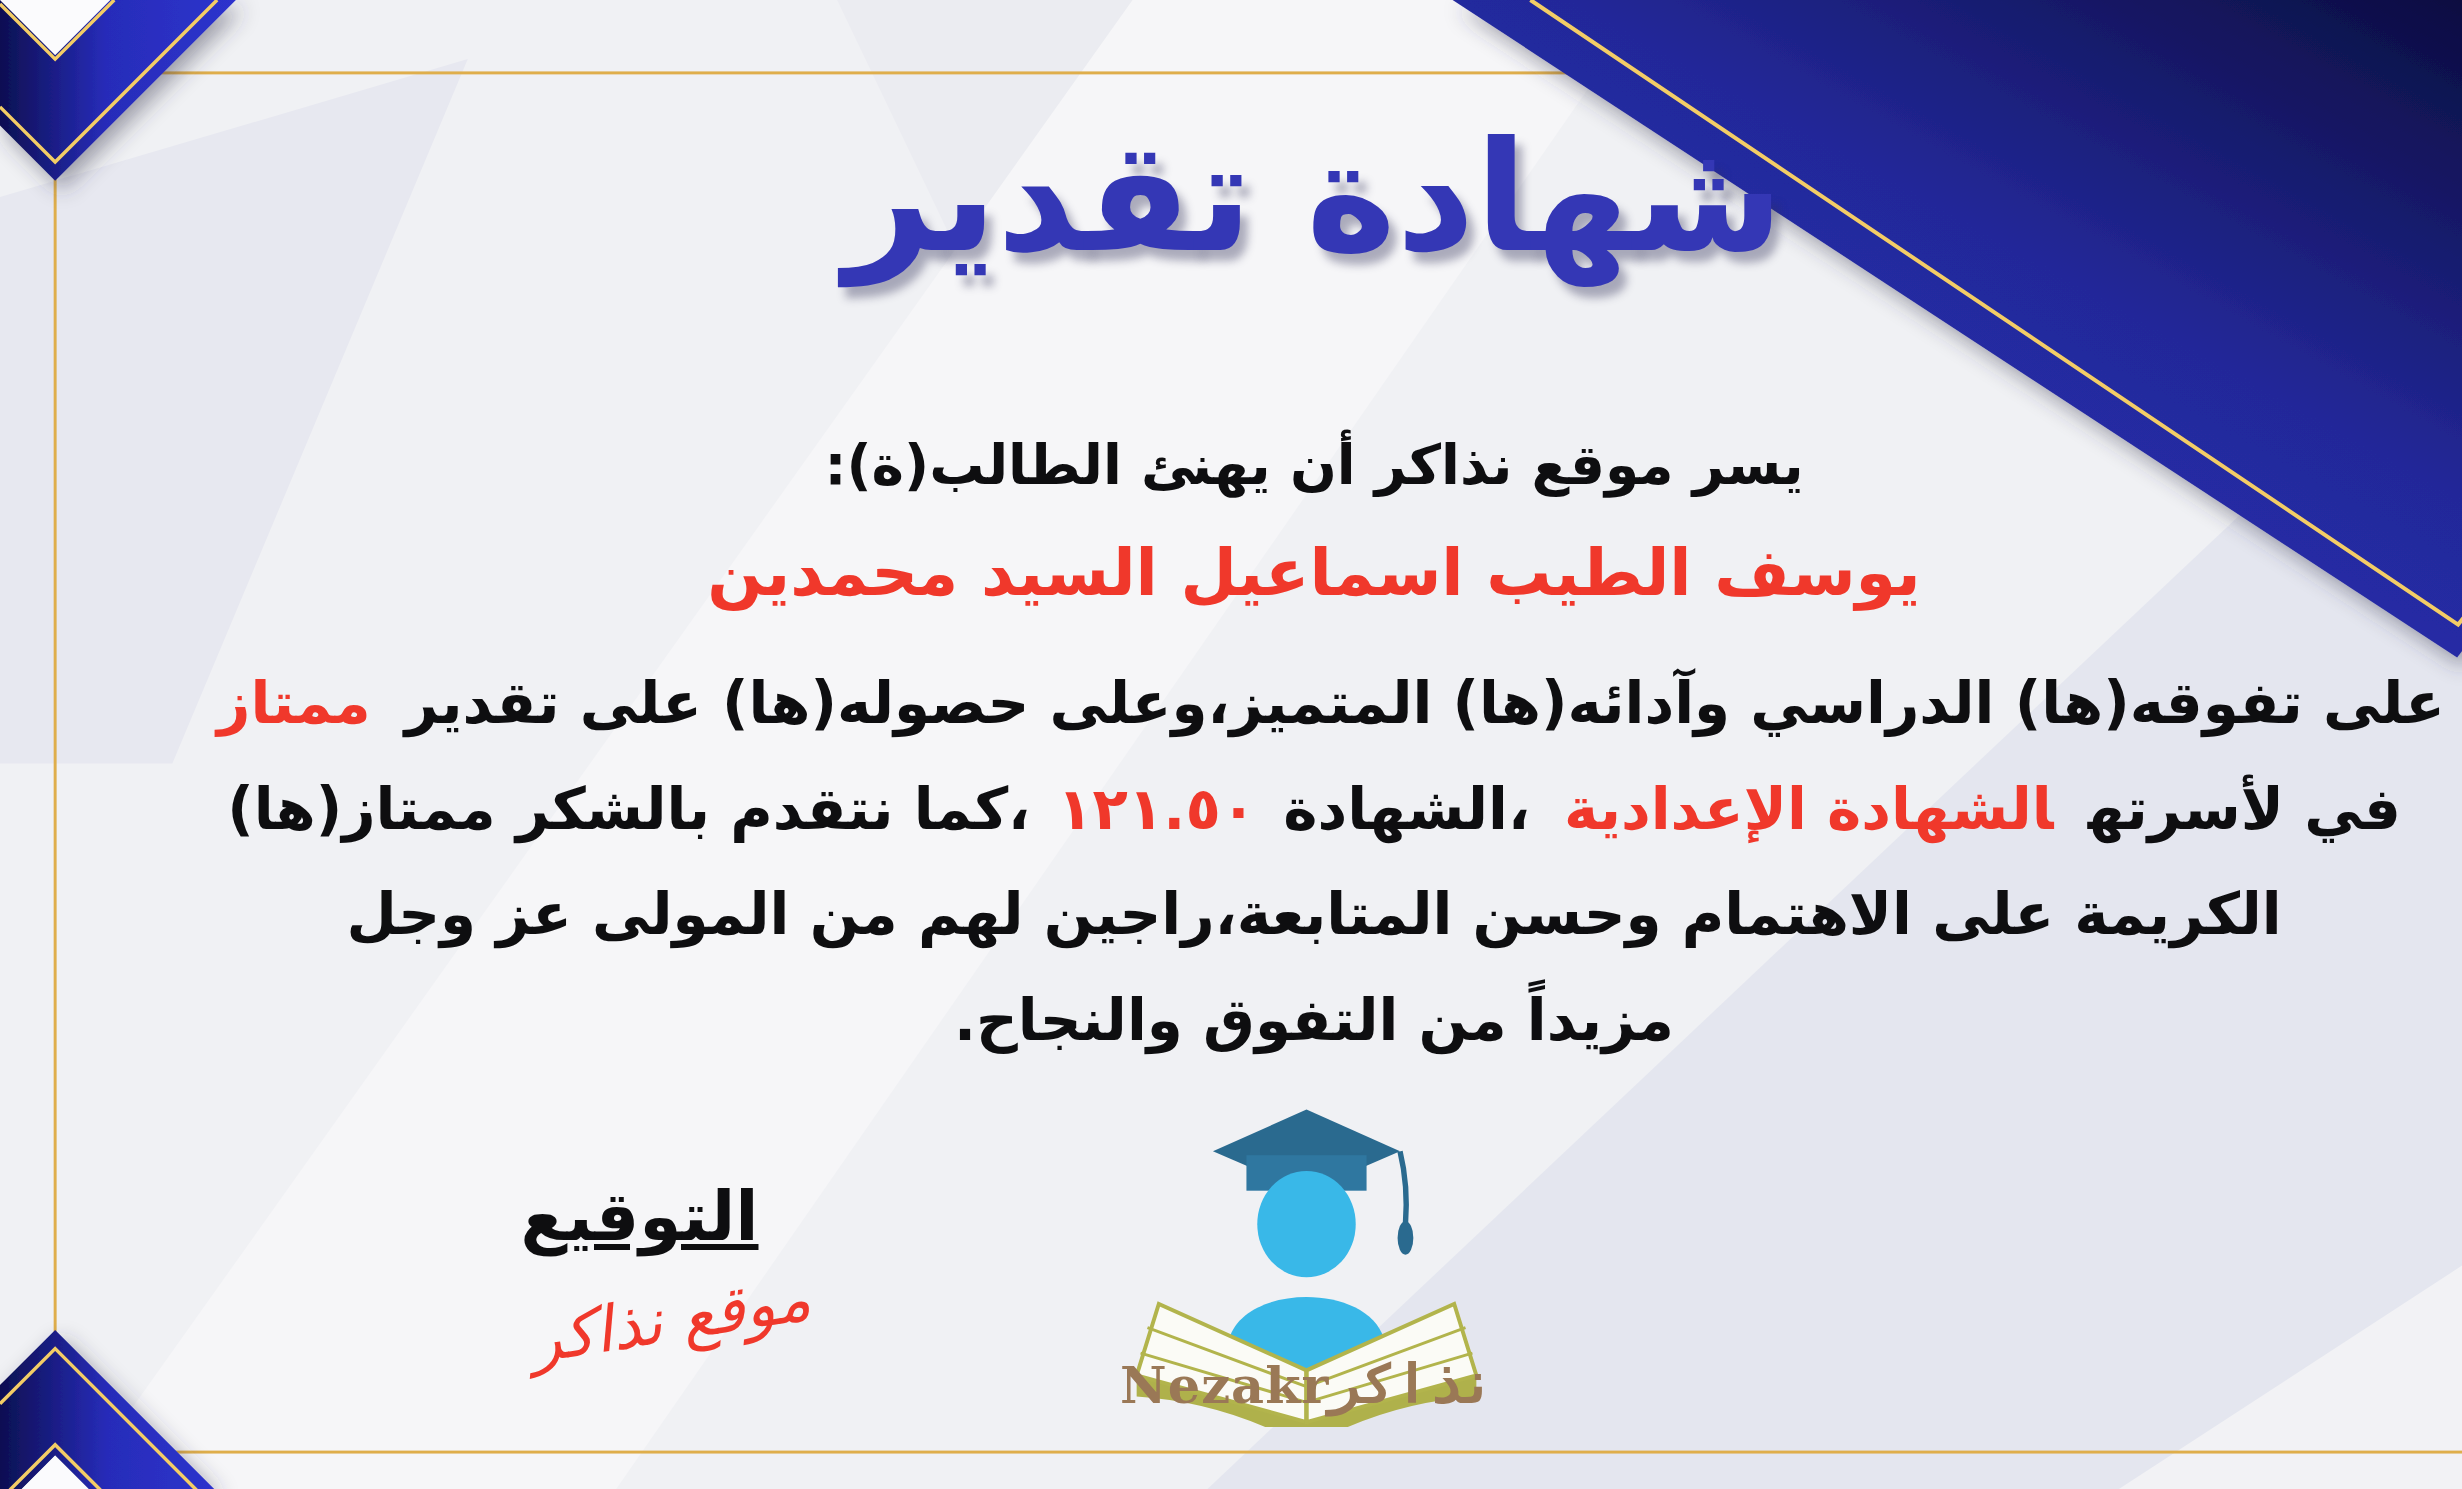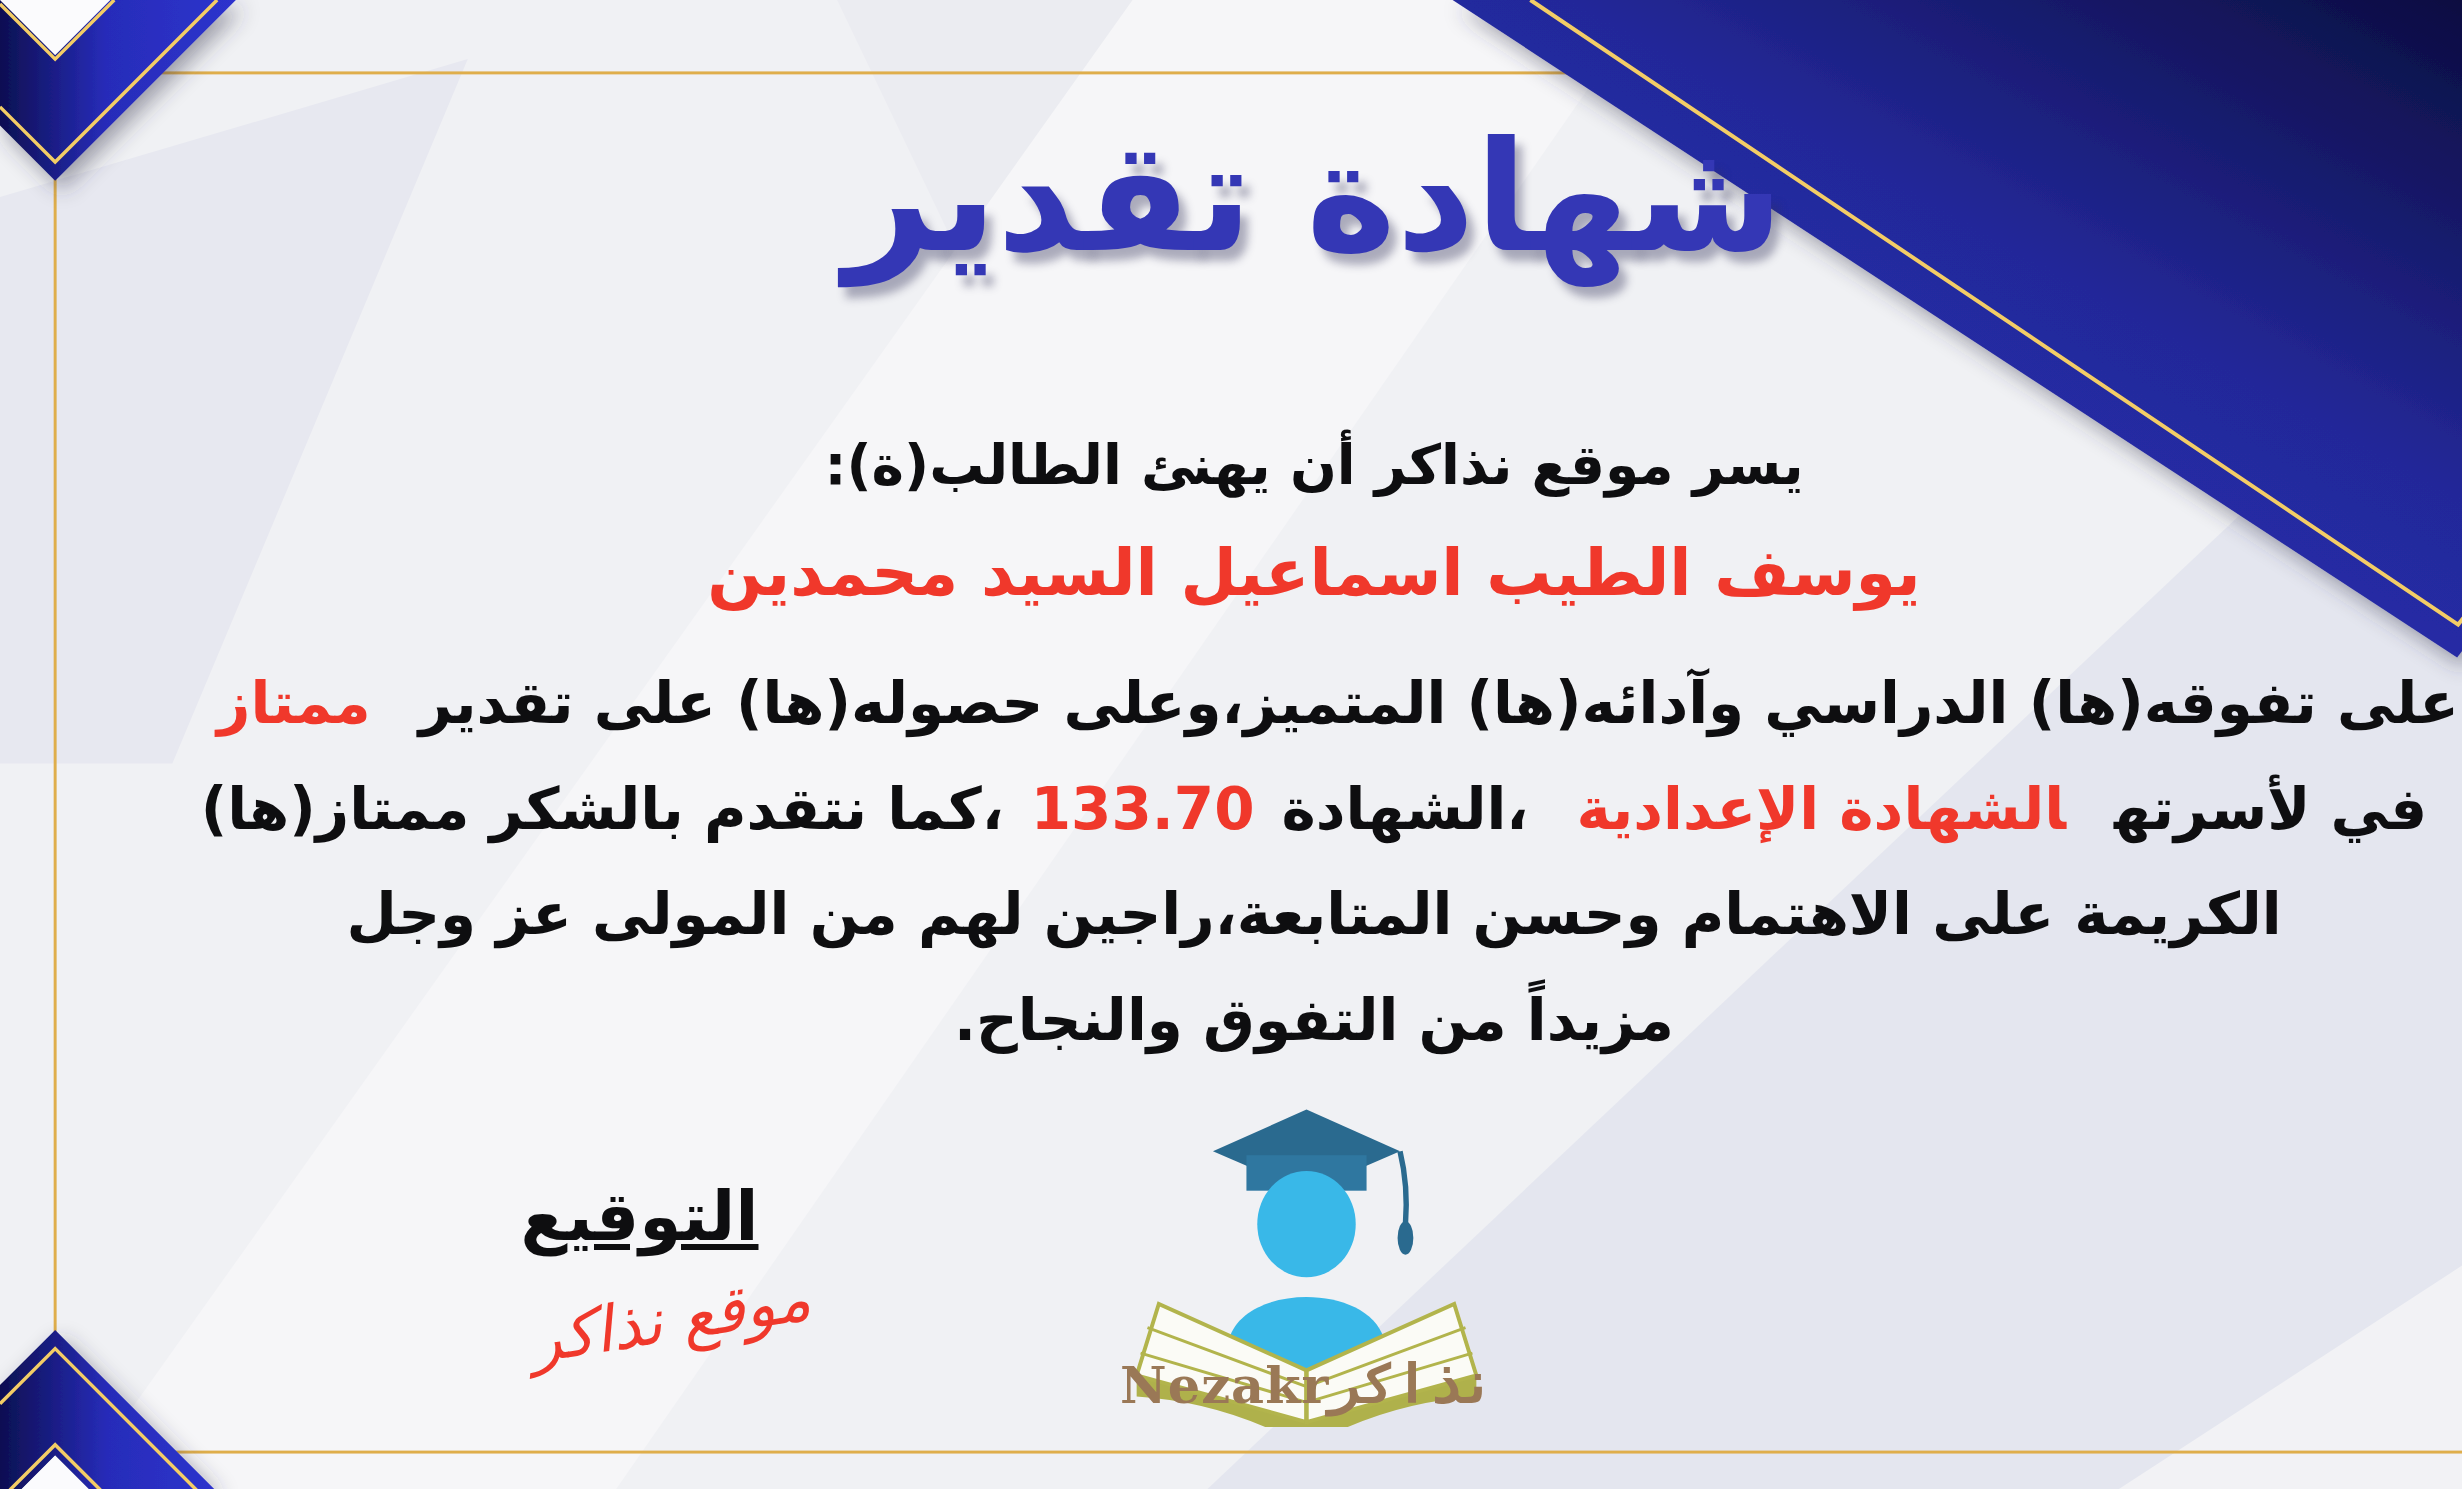--- a/index.html
+++ b/index.html
@@ -28,21 +28,21 @@
     text-align:center;direction:rtl;
     font-size:65px;font-weight:bold;line-height:1.6;color:#f0382b;
   }
   .body-text{
     position:absolute;top:651px;left:132px;width:2364px;
     text-align:center;direction:rtl;
     font-size:58px;font-weight:bold;color:#0e0e10;
   }
   .body-text p{margin:0;line-height:1.82;}
   .red{color:#f0382b;}
-  .slot{margin:0 48px;}
+  .slot{margin:0 34px;}
   .slot-num{margin:0 27px;}
 
   .sig-label{
     position:absolute;left:492px;top:1166px;width:295px;
     text-align:center;direction:rtl;
     font-size:68px;font-weight:bold;color:#0e0e10;line-height:1.5;text-decoration:underline;
   }
   .sig-script{
     position:absolute;left:483px;top:1266px;width:374px;
     text-align:center;direction:rtl;
@@ -136,21 +136,21 @@
   <div class="content">
 
     <h1 class="title">شهادة تقدير</h1>
 
     <p class="intro">يسر موقع نذاكر أن يهنئ الطالب(ة):</p>
 
     <p class="name">يوسف الطيب اسماعيل السيد محمدين</p>
 
     <div class="body-text" dir="rtl">
       <p><span>على تفوقه(ها) الدراسي وآدائه(ها) المتميز،وعلى حصوله(ها) على تقدير</span><span class="red slot">ممتاز</span></p>
-      <p><span>في لأسرته</span><span class="red slot">الشهادة الإعدادية</span><span>،الشهادة</span><span class="red slot-num">133.70</span><span>،كما نتقدم بالشكر ممتاز(ها)</span></p>
+      <p><span>في لأسرته</span><span class="red slot">الشهادة الإعدادية</span><span>،الشهادة</span><span class="red slot-num">١٢١.٥٠</span><span>،كما نتقدم بالشكر ممتاز(ها)</span></p>
       <p>الكريمة على الاهتمام وحسن المتابعة،راجين لهم من المولى عز وجل</p>
       <p>مزيداً من التفوق والنجاح.</p>
     </div>
 
     <div class="sig-label">التوقيع</div>
     <div class="sig-script">موقع نذاكر</div>
 
     <div class="logo">
       <svg width="399" height="320" viewBox="0 0 810 650" aria-hidden="true">
         <g>

